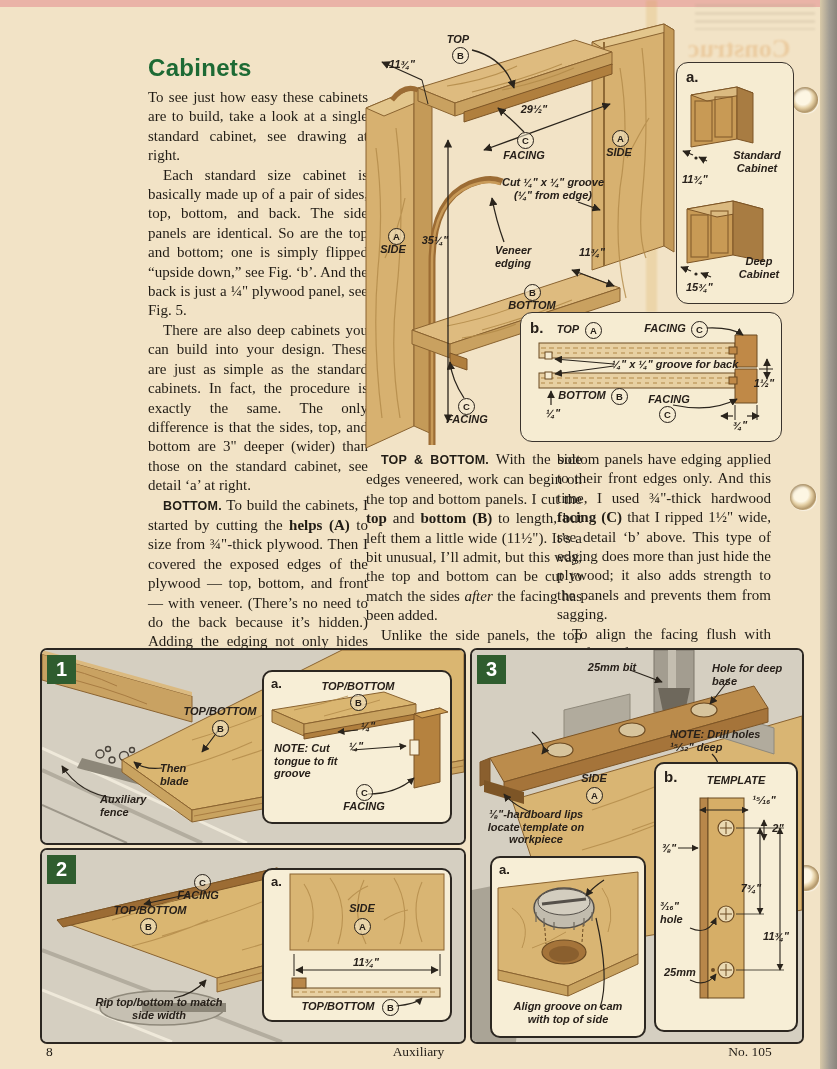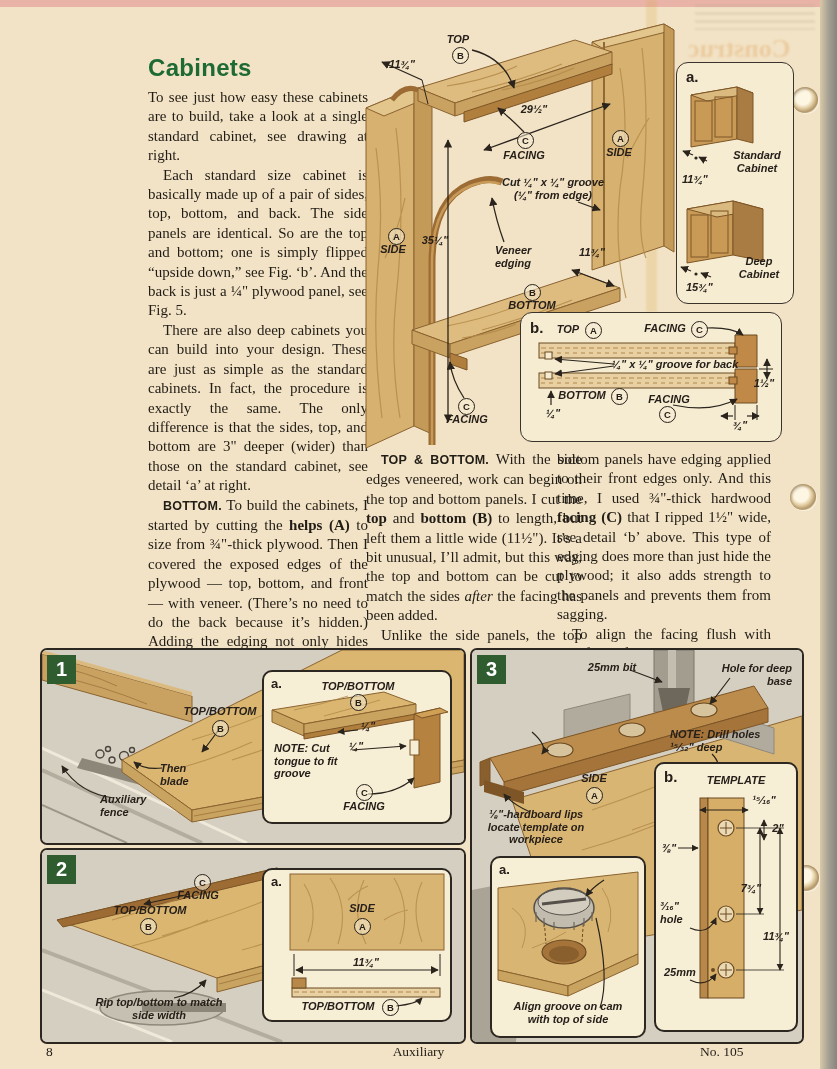--- a/index.html
+++ b/index.html
@@ -19,21 +19,21 @@
   
   .title{position:absolute;left:148px;top:54px;font:700 24px "Liberation Sans",sans-serif;
         color:#1d6a34;letter-spacing:.3px;}
   .col{position:absolute;font-size:15px;line-height:19.4px;text-align:justify;}
   .col p{margin:0;text-indent:15px;}
   .col p.noindent{text-indent:0;}
   .ri{font-family:"Liberation Sans",sans-serif;font-size:12.5px;font-weight:700;letter-spacing:.2px;}
   
   .dlbl{position:absolute;font:italic 700 11px/1.15 "Liberation Sans",sans-serif;color:#27201a;text-align:center;}
   .dlbl.left{text-align:left;}
-  .dlbl.right{text-align:right;}
+  .dlbl.right{text-align:left;}
   .circ{position:absolute;width:15px;height:15px;border:1.5px solid #27201a;border-radius:50%;
         display:flex;align-items:center;justify-content:center;
         font:700 9.5px "Liberation Sans",sans-serif;color:#27201a;background:rgba(246,236,212,.55);}
   
   .detailbox{position:absolute;background:#f6ecd2;border:1.8px solid #3a332c;border-radius:12px;}
   .figbox{position:absolute;background:#d5cfc1;border:2.5px solid #2c2721;border-radius:7px;overflow:hidden;}
   .badge{position:absolute;left:5px;top:5px;width:29px;height:29px;background:#2f5d2f;
         display:flex;align-items:center;justify-content:center;
         font:700 20px "Liberation Sans",sans-serif;color:#fff;}
   .inset{position:absolute;background:#f7eed6;border:2px solid #2c2721;border-radius:10px;overflow:hidden;}
@@ -422,15 +422,15 @@
       <div class="dlbl" style="left:2px;top:78px;width:22px">⅜"</div>
       <div class="dlbl" style="left:80px;top:118px;width:30px">7¾"</div>
       <div class="dlbl left" style="left:4px;top:136px;width:40px">³⁄₁₆" hole</div>
       <div class="dlbl" style="left:102px;top:166px;width:36px">11¾"</div>
       <div class="dlbl left" style="left:8px;top:202px;width:40px">25mm</div>
     </div>
   </div>
 
   <div class="footer" style="left:46px;top:1044px">8</div>
   <div class="footer" style="left:0;top:1044px;width:837px;text-align:center">Auxiliary</div>
-  <div class="footer" style="left:700px;top:1044px;width:100px;text-align:left">No. 105</div>
+  <div class="footer" style="left:700px;top:1044px;width:100px;text-align:center">No. 105</div>
 
 </div>
 
 </body></html>

